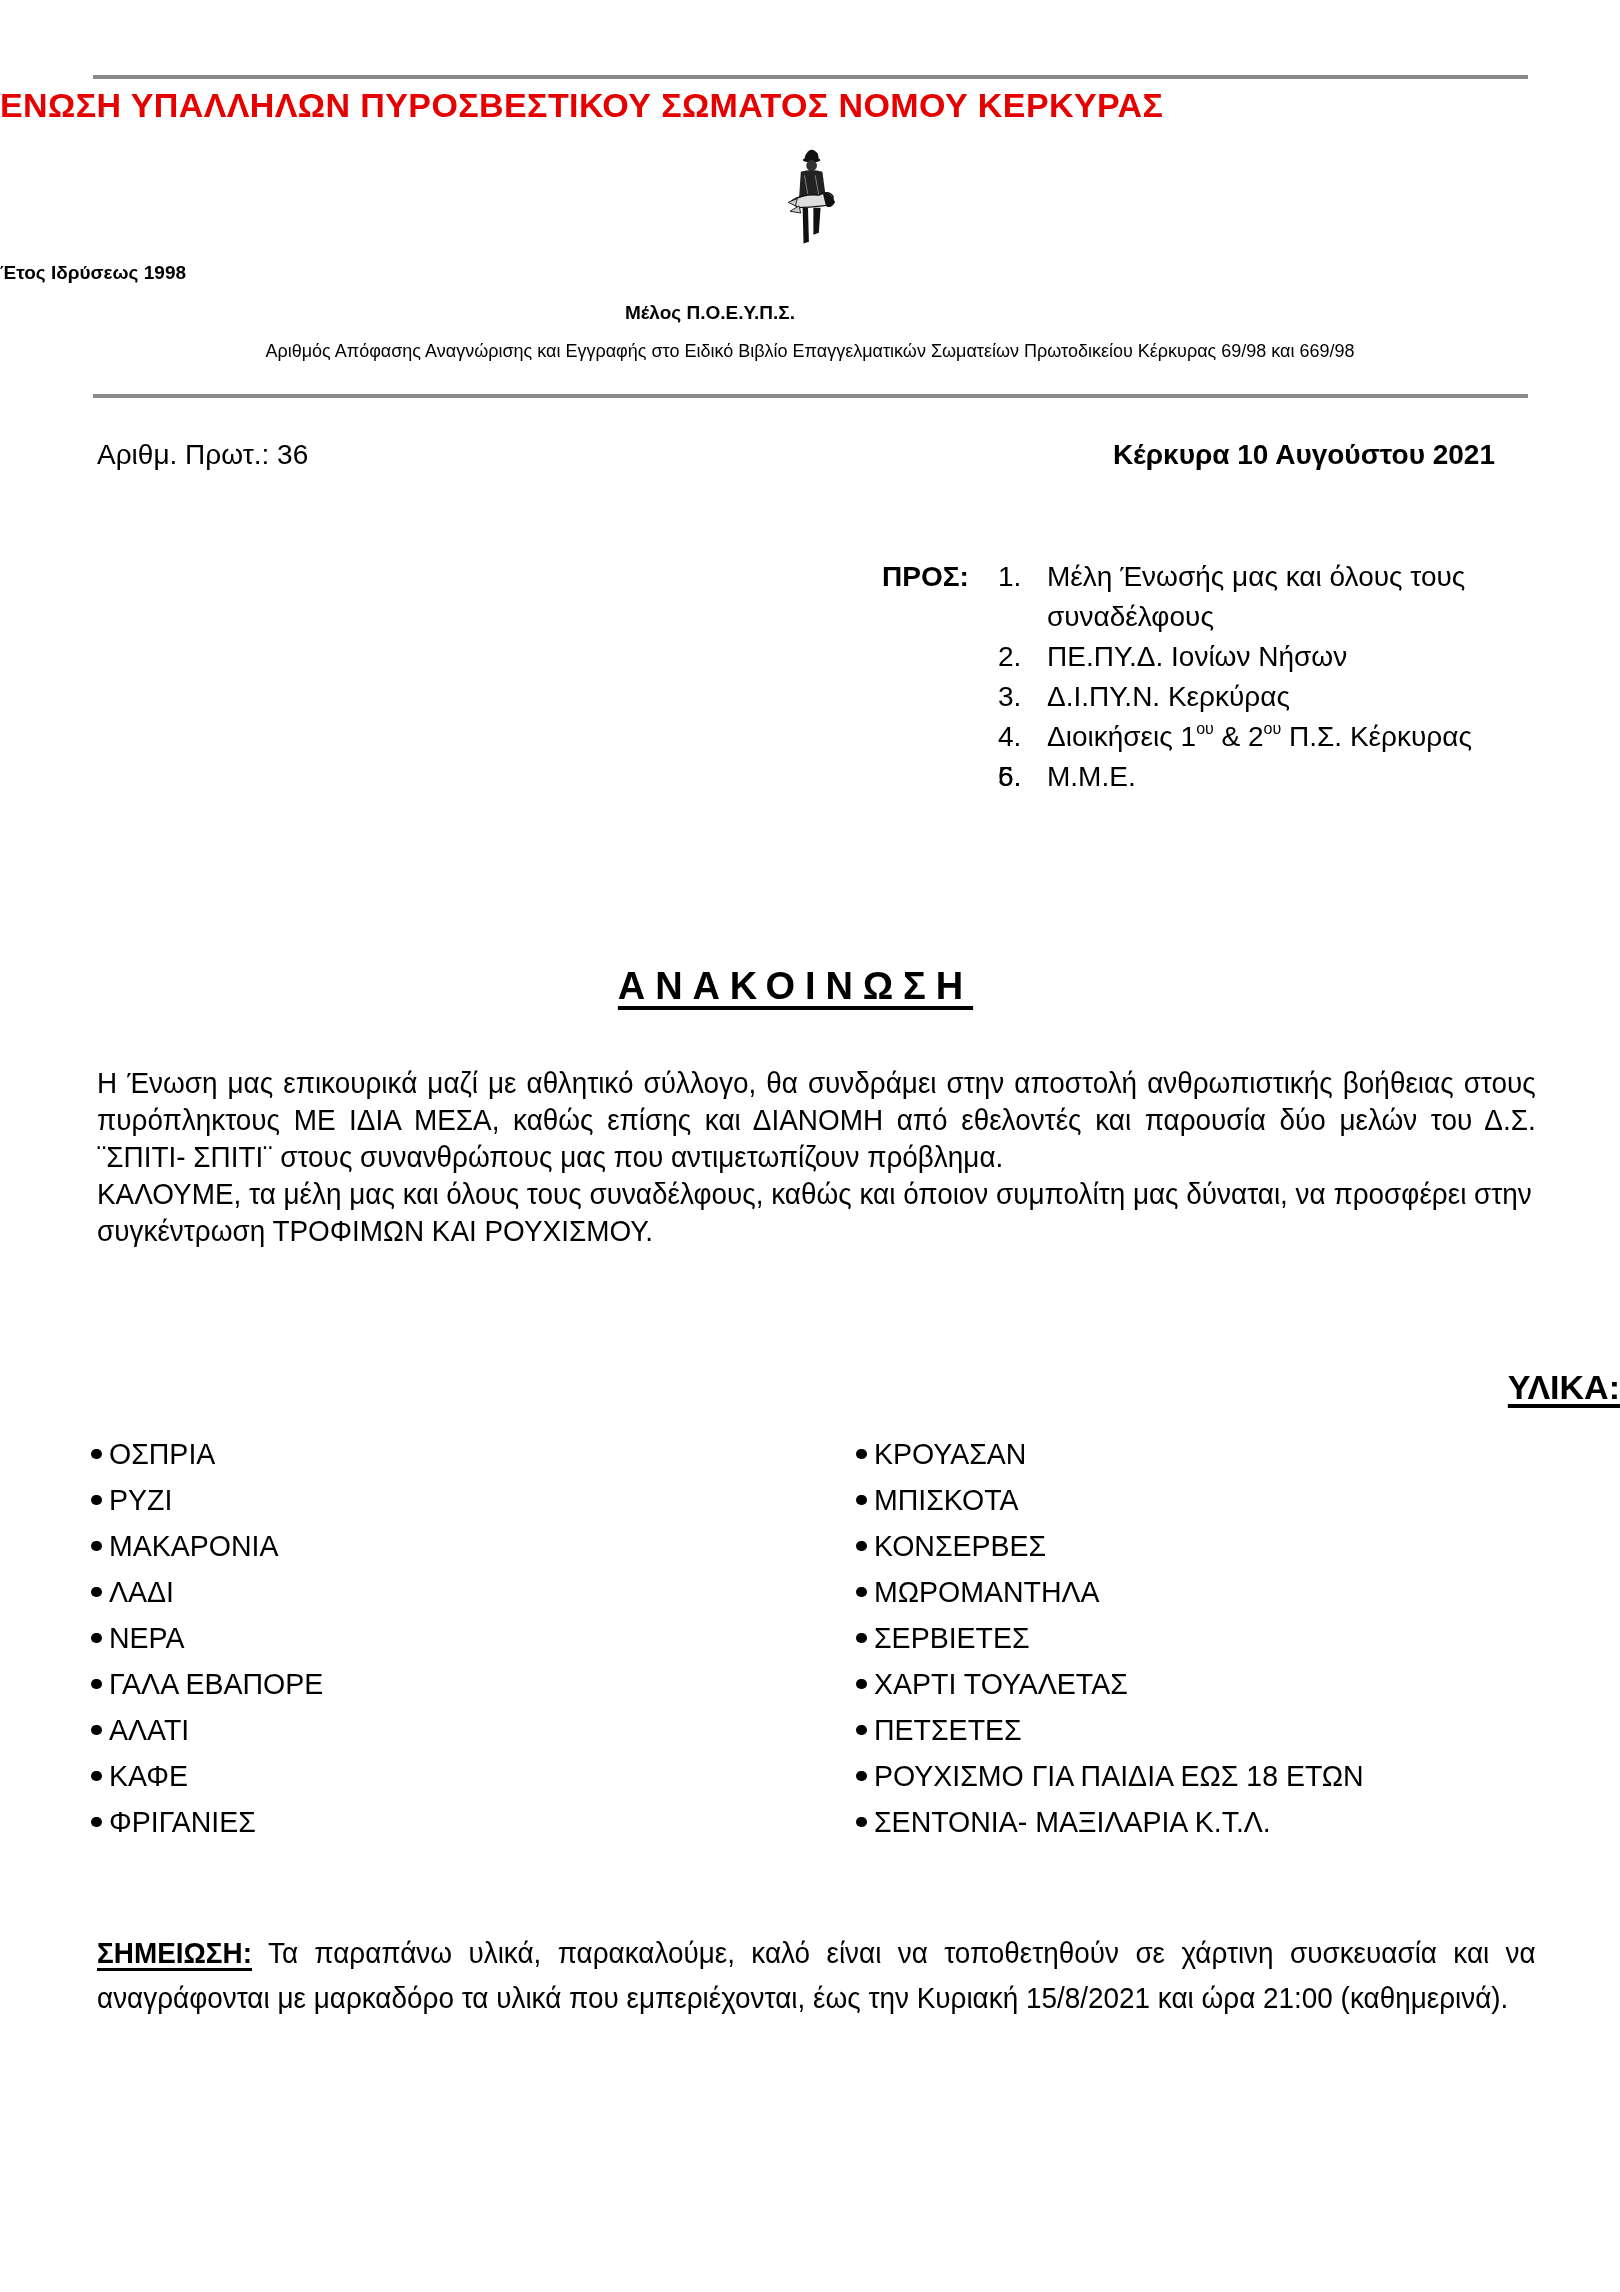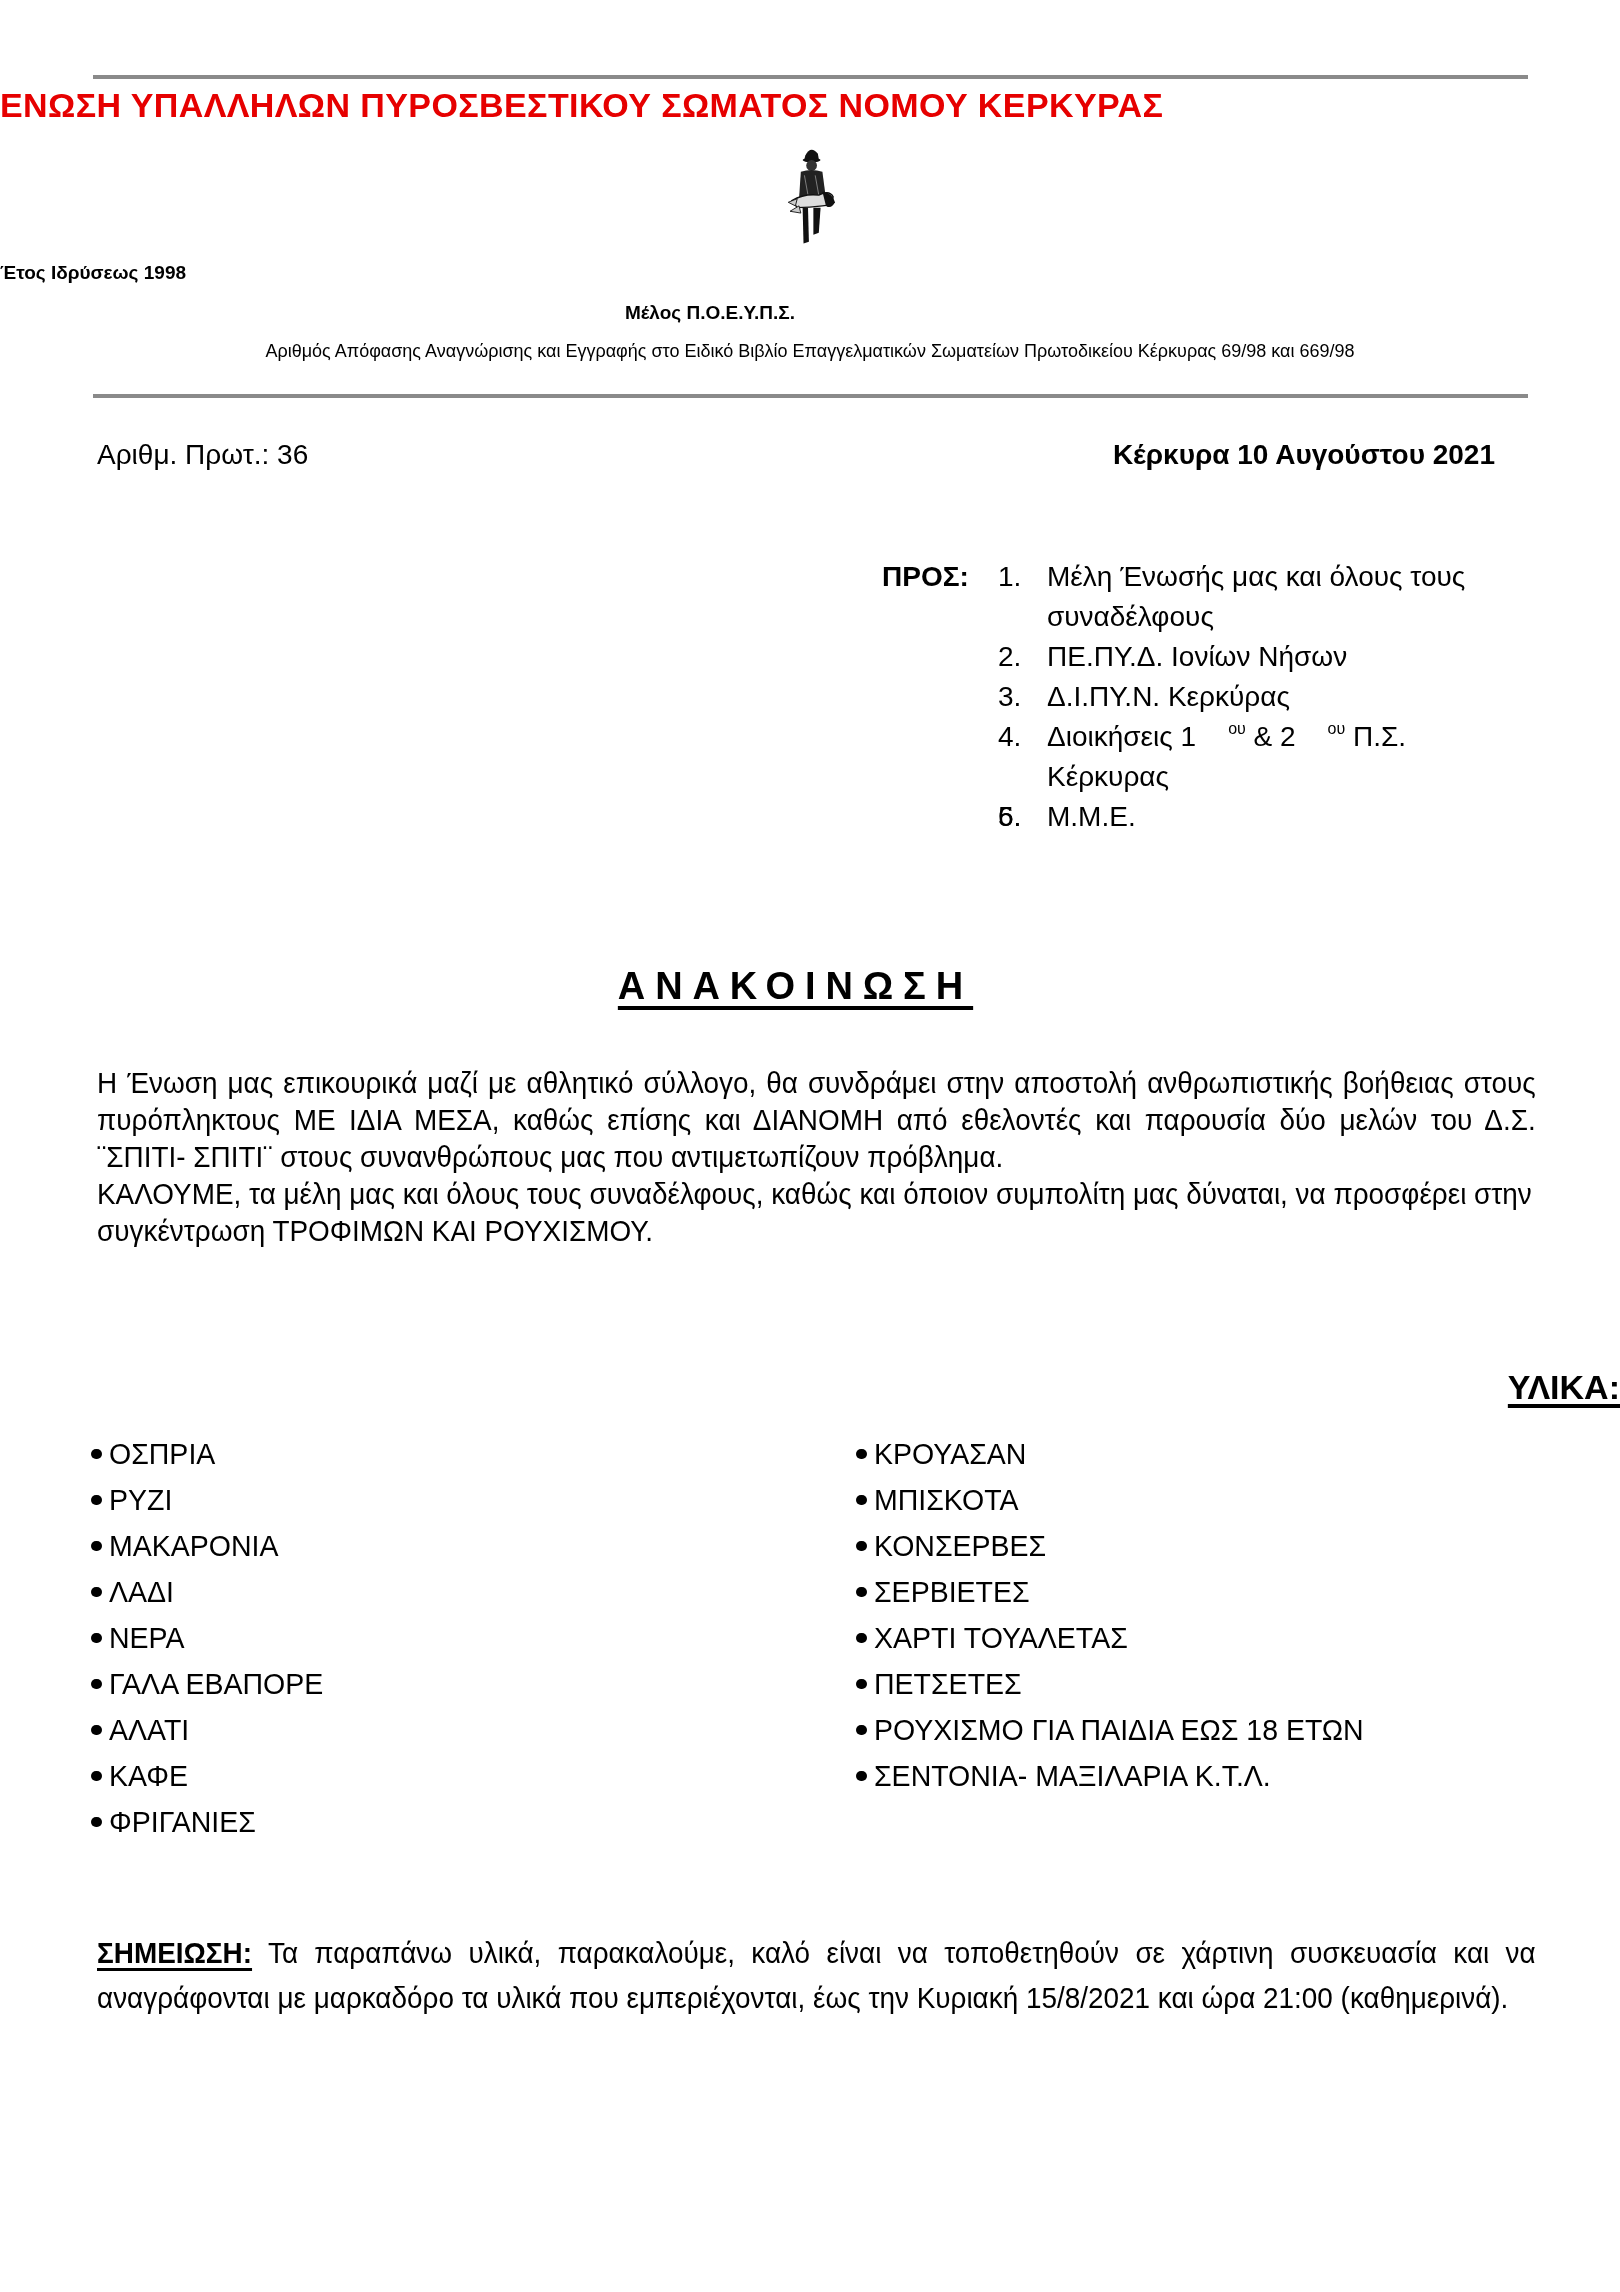--- a/index.html
+++ b/index.html
@@ -17,21 +17,21 @@
     #registry { top: 341px; left: 0; width: 1620px; text-align: center; font-size: 18px; }
 
     #protocol { top: 439px; left: 97px; font-size: 28px; }
     #date { top: 439px; right: 125px; font-size: 28px; font-weight: bold; }
 
     #recipients { top: 557px; left: 882px; font-size: 28px; line-height: 40px; }
     #recipients .to-label { position: absolute; left: 0; top: 0; font-weight: bold; }
     #recipients ol { list-style: none; margin: 0; padding: 0; position: absolute; left: 116px; top: 0; width: 537px; }
     #recipients li { position: relative; padding-left: 49px; }
     #recipients li .num { position: absolute; left: 0; top: 0; }
-    sup { font-size: 16px; line-height: 0; vertical-align: 12.5px; margin-left: 32px; }
+    sup { font-size: 16px; line-height: 0; vertical-align: 12.5px; }
 
     #announce-title { top: 965px; left: 0; width: 1591px; text-align: center; font-size: 38px; font-weight: bold;
       letter-spacing: 9.9px; }
     #announce-title span { text-decoration: underline; text-decoration-thickness: 3.6px; text-underline-offset: 7.2px; }
 
     #body { top: 1064px; left: 97px; width: 1438px; font-size: 30px; line-height: 37px; text-align: justify;
       transform: scaleX(0.93); transform-origin: left top; width: 1547px; }
     #body p { margin: 0; }
 
     #materials-title { top: 1368px; left: 0; width: 1620px; text-align: right; font-size: 34px; font-weight: bold; }
@@ -177,20 +177,24 @@
     <li>
         <span class="bullet"></span>
         <span class="txt">ΜΠΙΣΚΟΤΑ</span>
       </li>
     <li>
         <span class="bullet"></span>
         <span class="txt">ΚΟΝΣΕΡΒΕΣ</span>
       </li>
     <li>
         <span class="bullet"></span>
+        <span class="txt">ΜΩΡΟΜΑΝΤΗΛΑ</span>
+      </li>
+    <li>
+        <span class="bullet"></span>
         <span class="txt">ΣΕΡΒΙΕΤΕΣ</span>
       </li>
     <li>
         <span class="bullet"></span>
         <span class="txt">ΧΑΡΤΙ ΤΟΥΑΛΕΤΑΣ</span>
       </li>
     <li>
         <span class="bullet"></span>
         <span class="txt">ΠΕΤΣΕΤΕΣ</span>
       </li>

